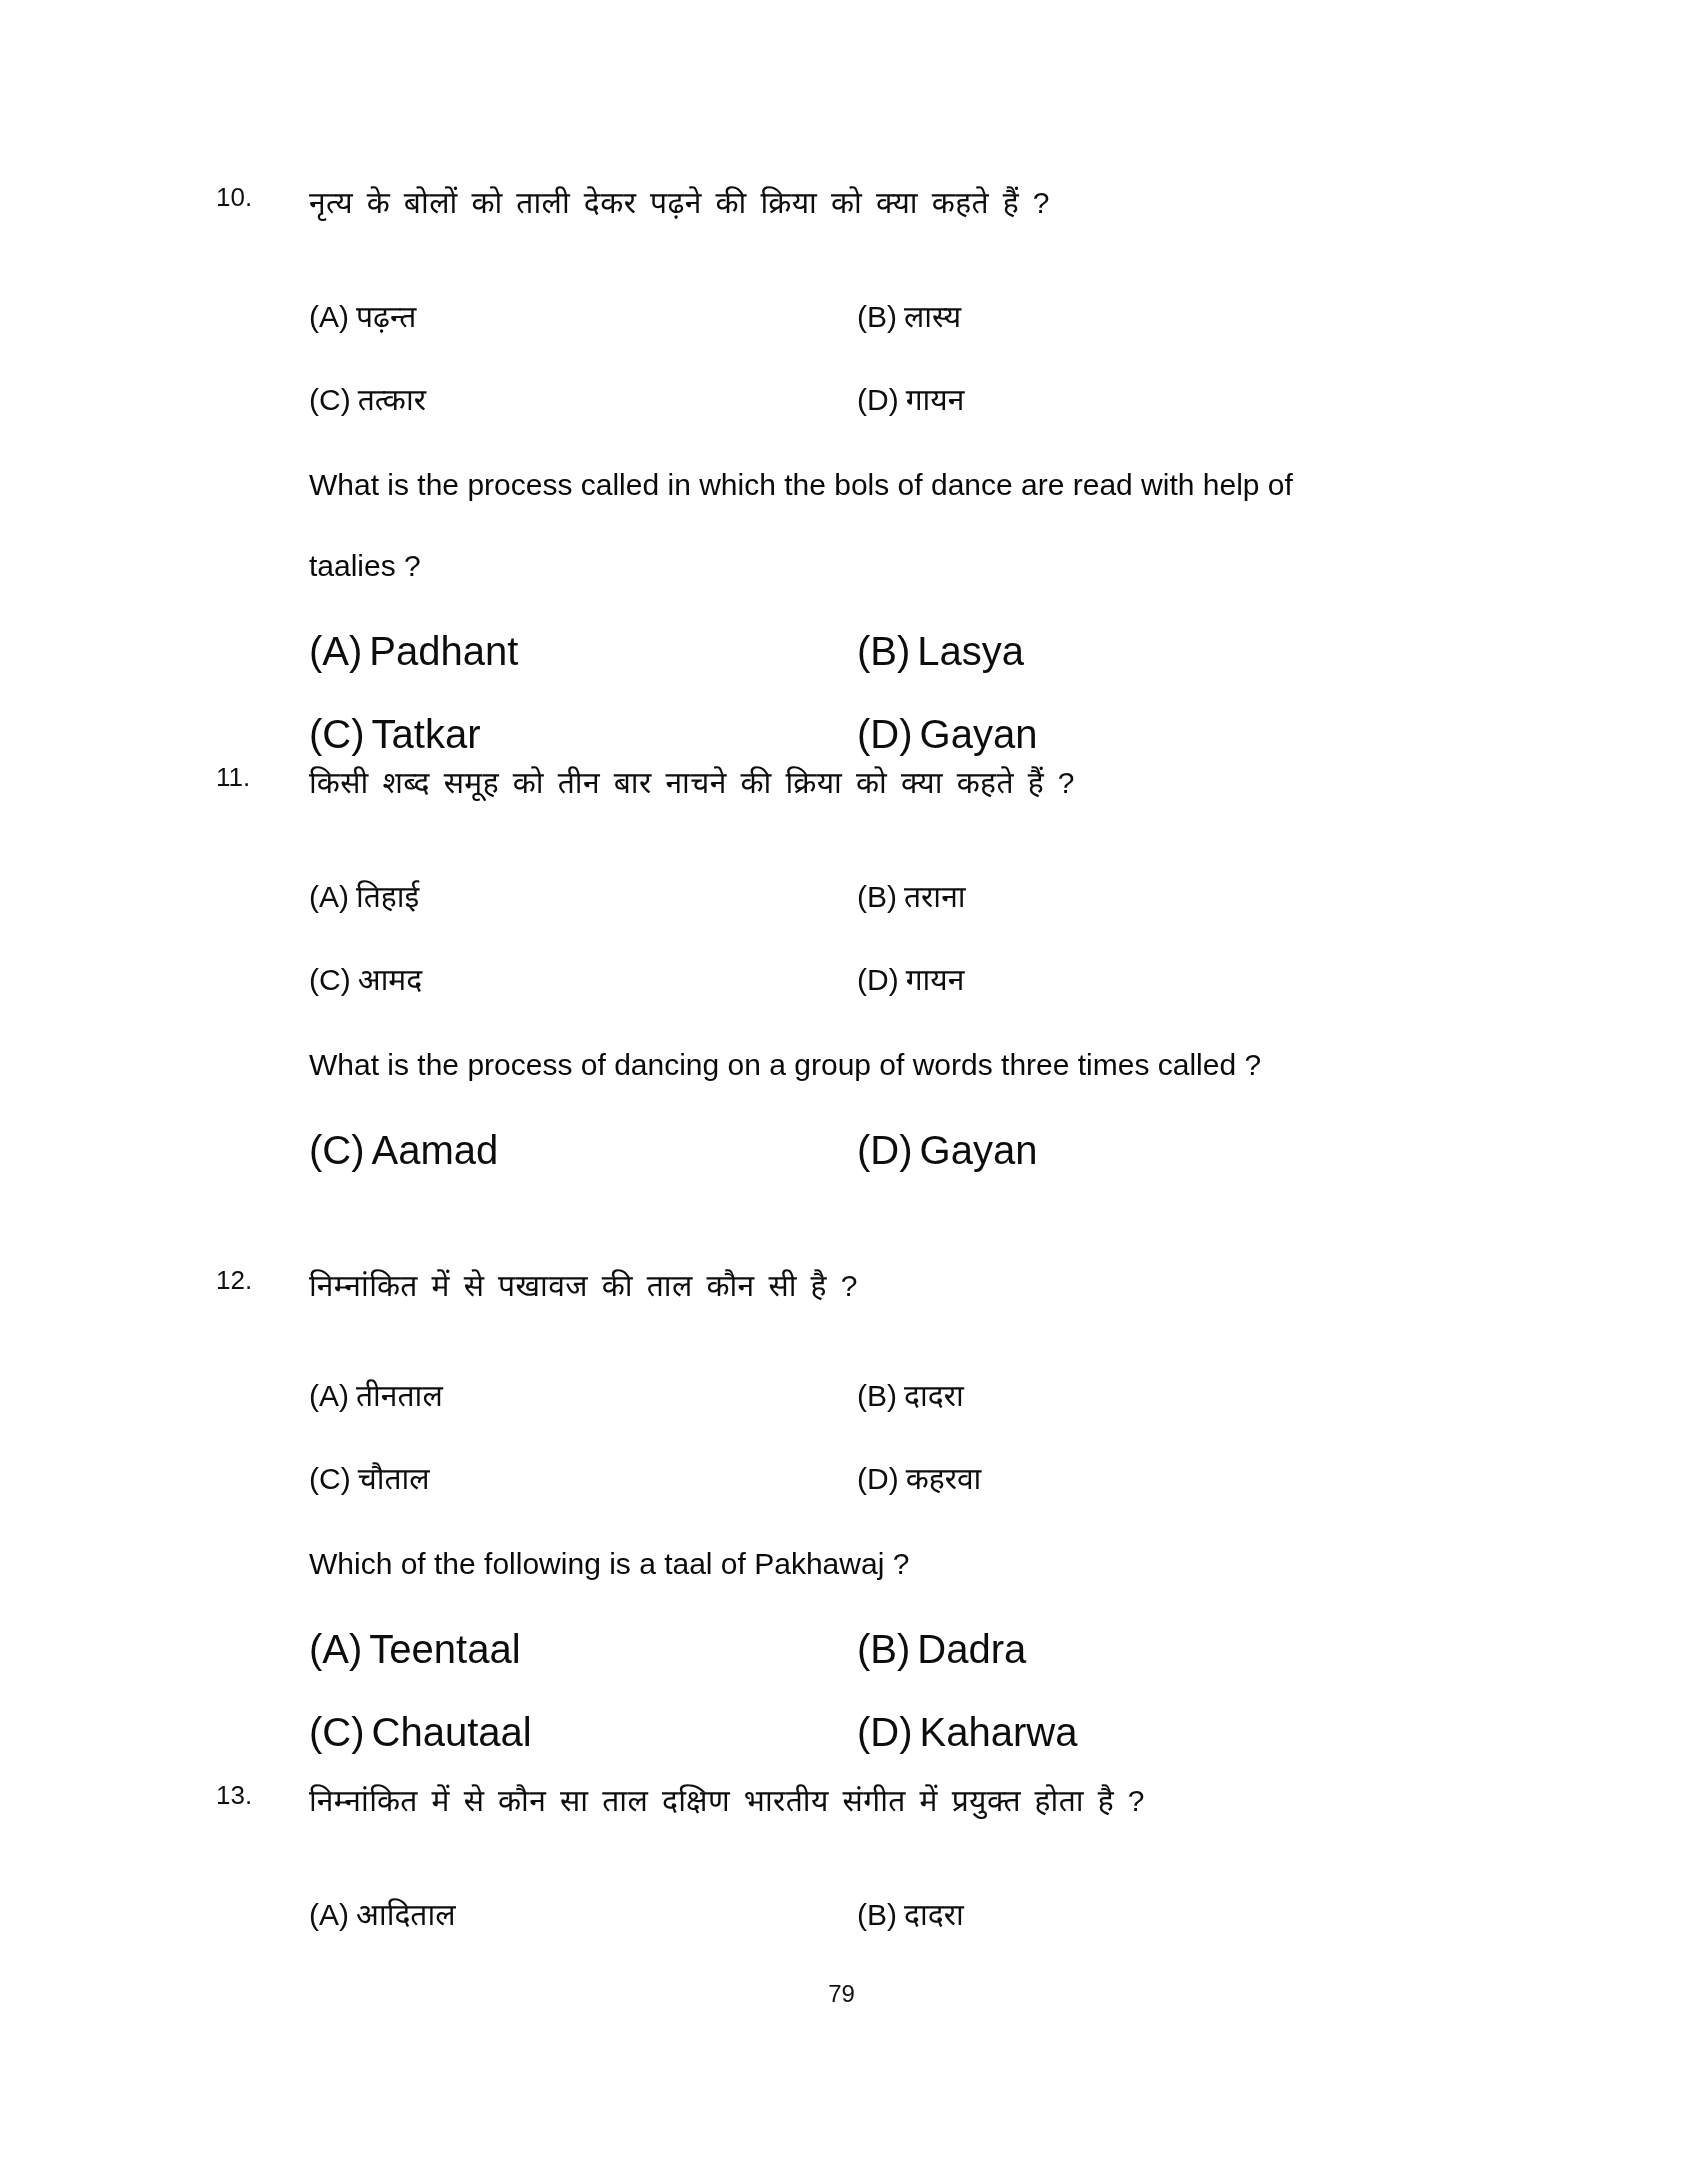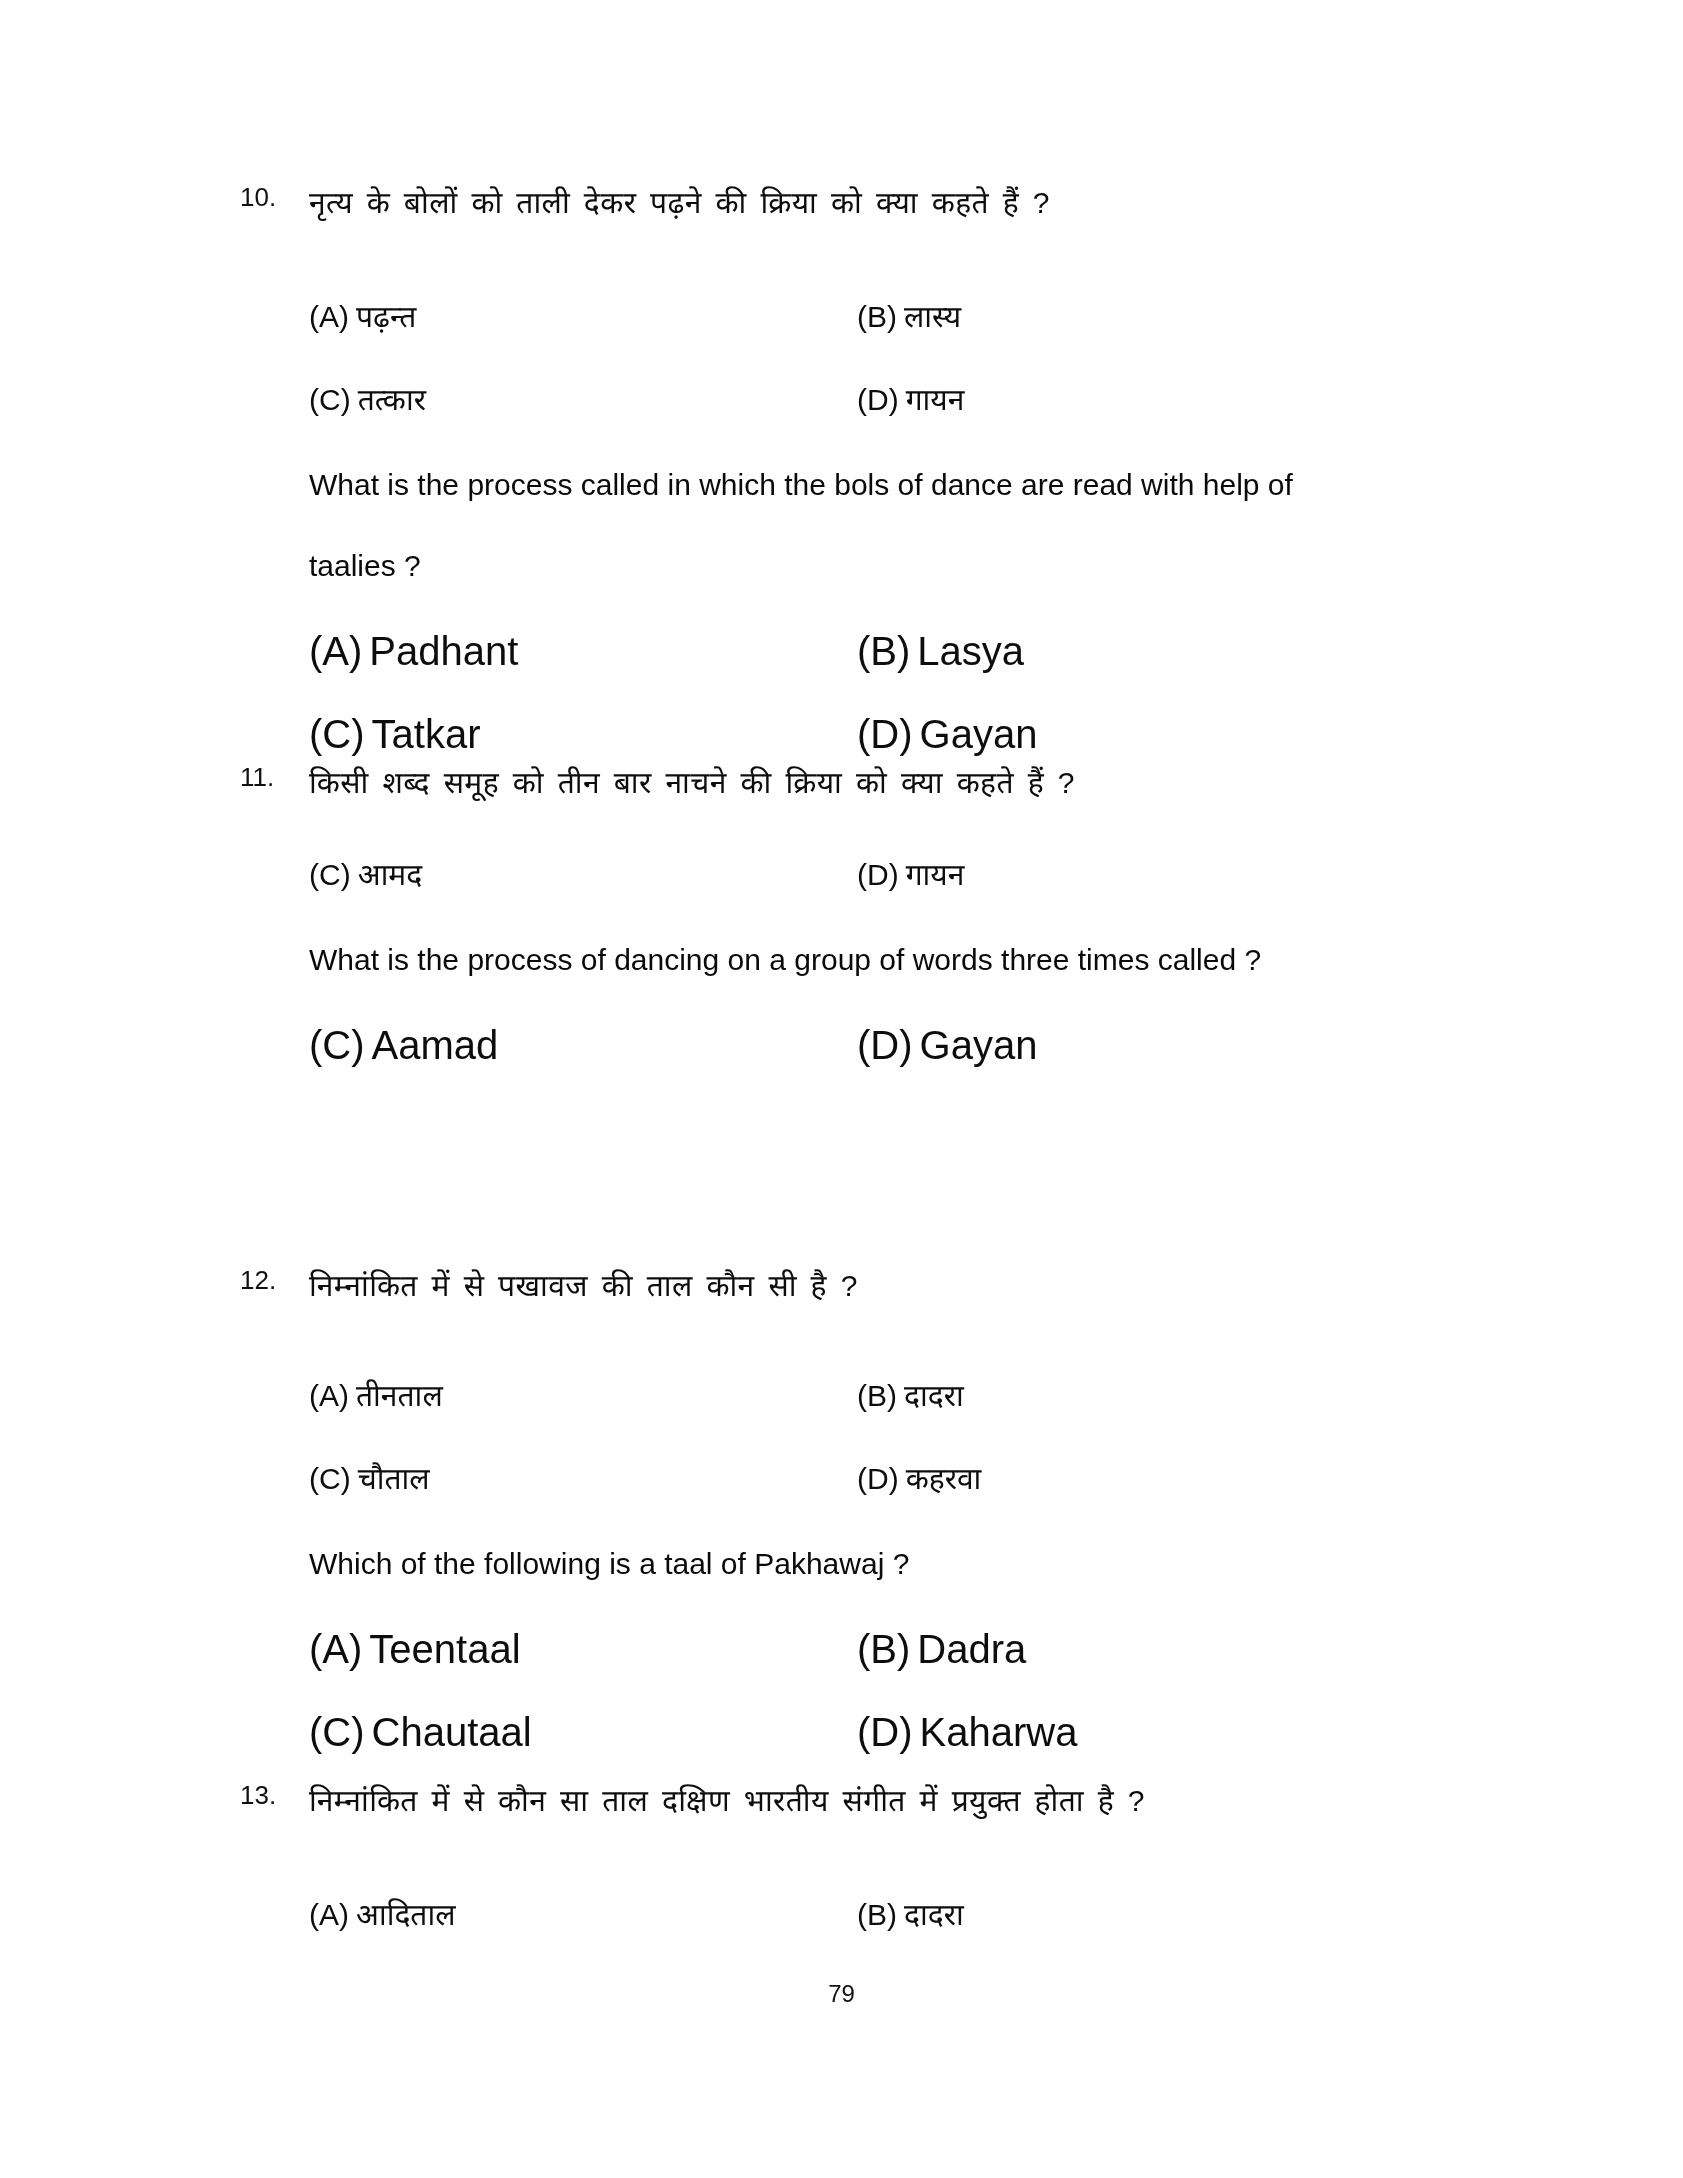--- a/index.html
+++ b/index.html
@@ -39,21 +39,20 @@
   }
   .qnum {
     position: absolute;
     left: 216px;
     width: 69px;
     text-align: left;
     font-size: 26px;
     line-height: 1.0;
     font-family: "Liberation Sans", sans-serif;
     color: #111;
-    margin-left: 24px;
   }
   .qtext {
     position: absolute;
     left: 309px;
     right: 188px;
     font-size: 29px;
     line-height: 1.28;
     color: #0d0d0d;
   }
   .qtext.hindi {
@@ -152,20 +151,24 @@
         <span class="opt eng colB"><span class="lbl">(D)</span><span>Gayan</span></span>
       </div>
     </div>
 
     <div class="qblock" style="position:absolute; left:0; top:764px;">
       <div class="qrow">
         <span class="qnum">11.</span>
         <span class="qtext hindi">किसी शब्द समूह को तीन बार नाचने की क्रिया को क्या कहते हैं ?</span>
       </div>
       <div class="gap-q"></div>
+      <div class="optrow" style="margin-top:22px;">
+        <span class="opt hindi colA"><span class="lbl">(A)</span><span>तिहाई</span></span>
+        <span class="opt hindi colB"><span class="lbl">(B)</span><span>तराना</span></span>
+      </div>
       <div class="optrow">
         <span class="opt hindi colA"><span class="lbl">(C)</span><span>आमद</span></span>
         <span class="opt hindi colB"><span class="lbl">(D)</span><span>गायन</span></span>
       </div>
       <div class="engq">
         <div class="line">What is the process of dancing on a group of words three times called ?</div>
       </div>
       <div class="optrow">
         <span class="opt eng colA"><span class="lbl">(C)</span><span>Aamad</span></span>
         <span class="opt eng colB"><span class="lbl">(D)</span><span>Gayan</span></span>

